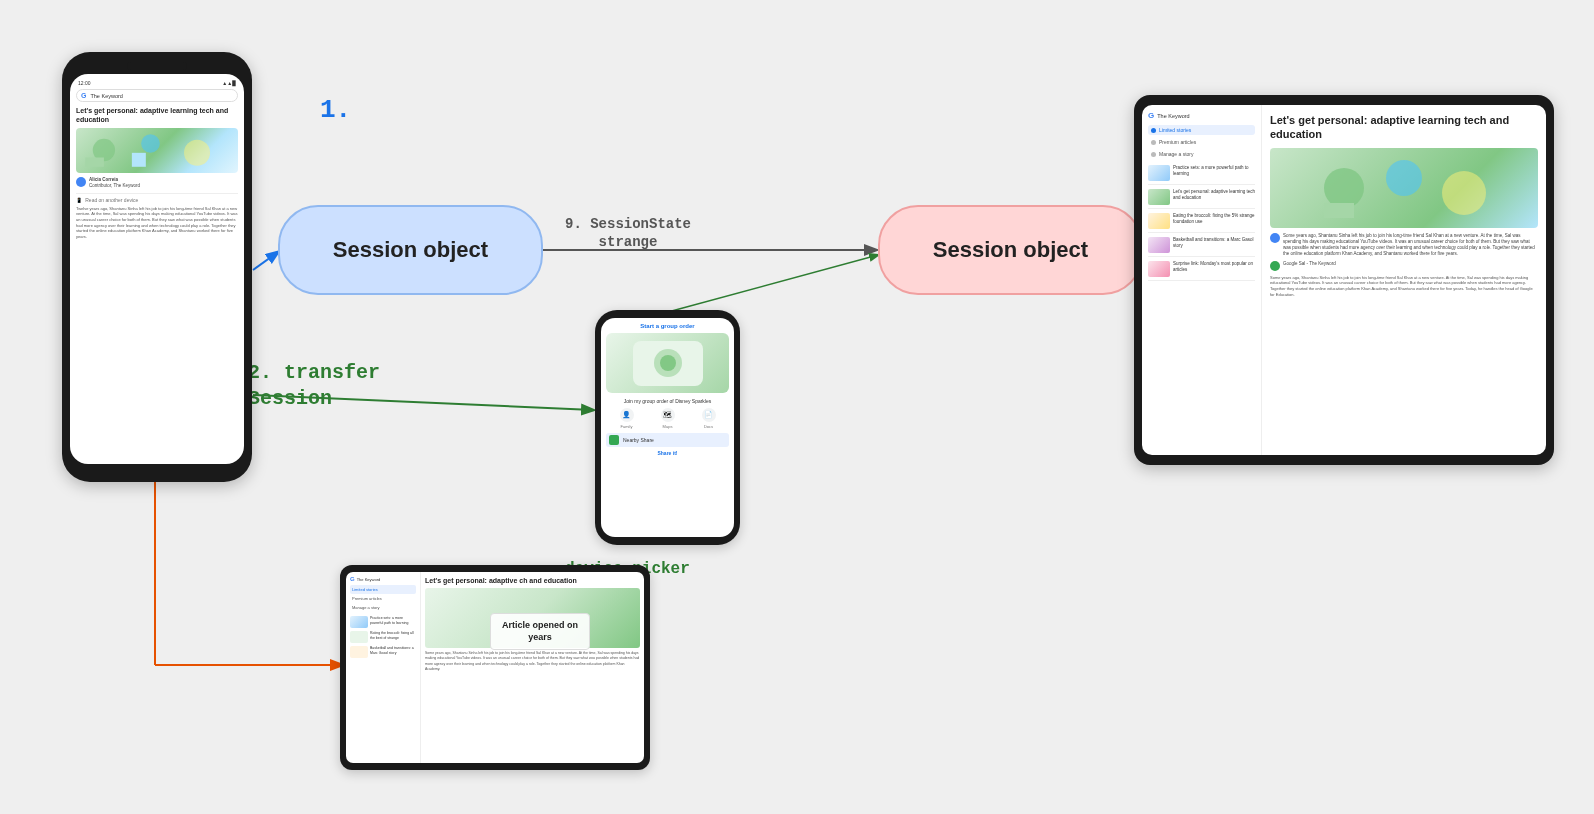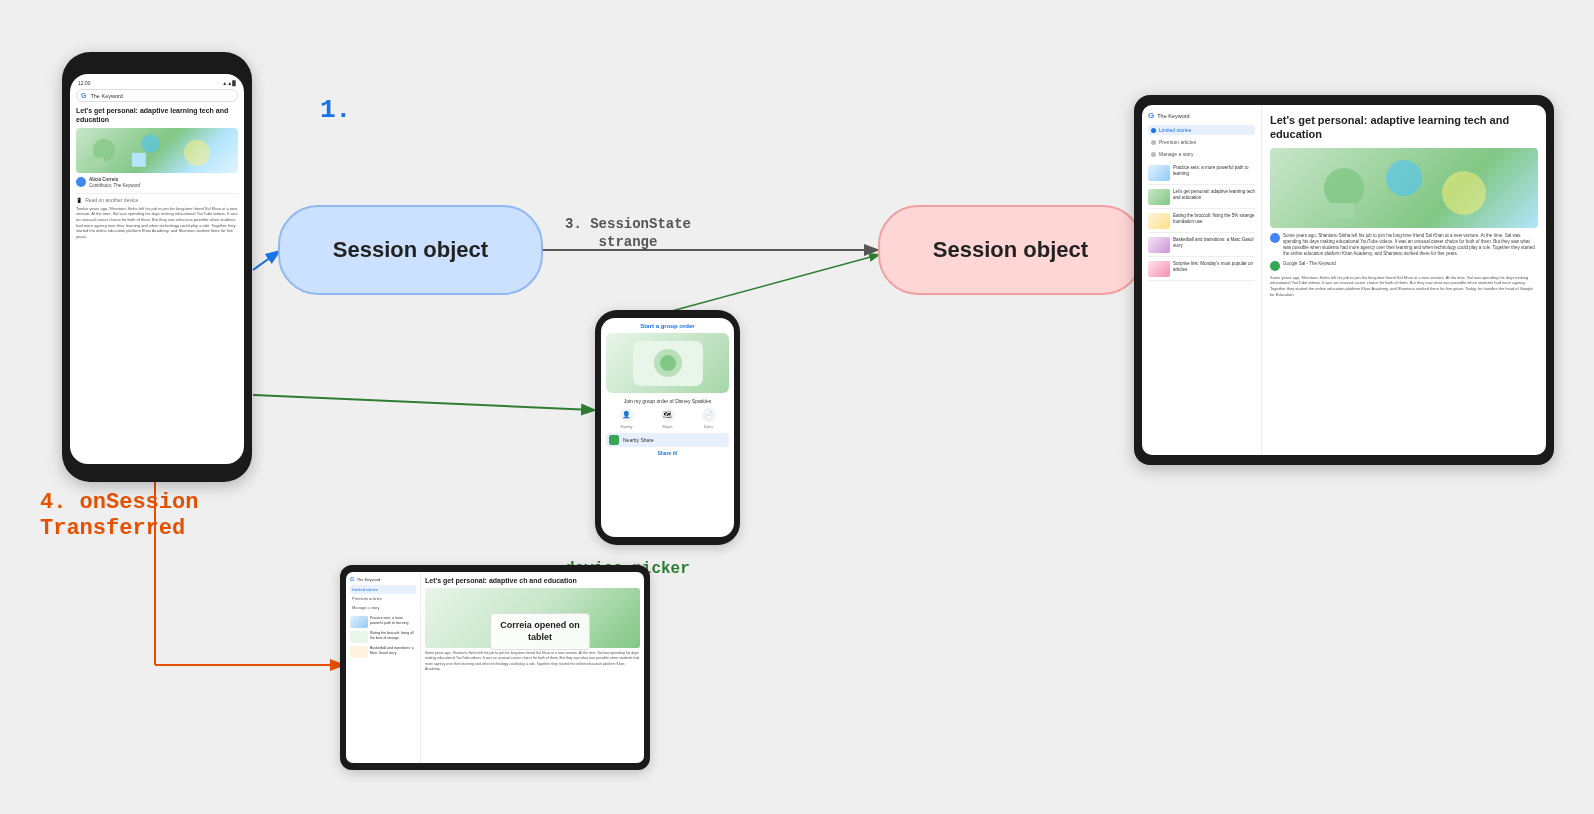--- a/index.html
+++ b/index.html
@@ -578,33 +578,33 @@
 
   <div class="label-create-session">
     <span>1.</span><br>
   </div>
 
   <div class="session-obj-left">
     <span>Session object</span>
   </div>
 
   <div class="label-session-state">
-    <span>3.  SessionState</span><br>
+    <span>9.  SessionState</span><br>
     <span>strange</span>
   </div>
 
   <div class="session-obj-right">
     <span>Session object</span>
   </div>
 
-
-  <div class="label-on-session">
-    <span>4.  onSession</span><br>
-    <span>Transferred</span>
-  </div>
+  <div class="label-transfer-session">
+    <span>2.  transfer</span><br>
+    <span>Session</span>
+  </div>
+
 
   <div class="label-device-picker">
     <span>device picker</span>
   </div>
 
   <div class="phone-left">
     <div class="phone-frame">
       <div class="phone-notch"></div>
       <div class="phone-screen">
         <div class="phone-status-bar">
@@ -777,21 +777,21 @@
             <div class="tb-article" style="margin-bottom:3px;">
               <div class="tb-art-img orange"></div>
               <div class="tb-art-text">Basketball and transitions: a Marc Gasol story</div>
             </div>
           </div>
         </div>
         <div class="tb-main">
           <div class="tb-main-title">Let's get personal: adaptive ch and education</div>
           <div class="tb-main-img">
             <div class="article-opened-box">
-              <span>Correia opened on tablet</span>
+              <span>Article opened on years</span>
             </div>
           </div>
           <div class="tb-main-text">
             Some years ago, Shantanu Sinha left his job to join his long-time friend Sal Khan at a new venture. At the time, Sal was spending his days making educational YouTube videos. It was an unusual career choice for both of them. But they saw what was possible when students had more agency over their learning and when technology could play a role. Together they started the online education platform Khan Academy.
           </div>
         </div>
       </div>
     </div>
   </div>
 

